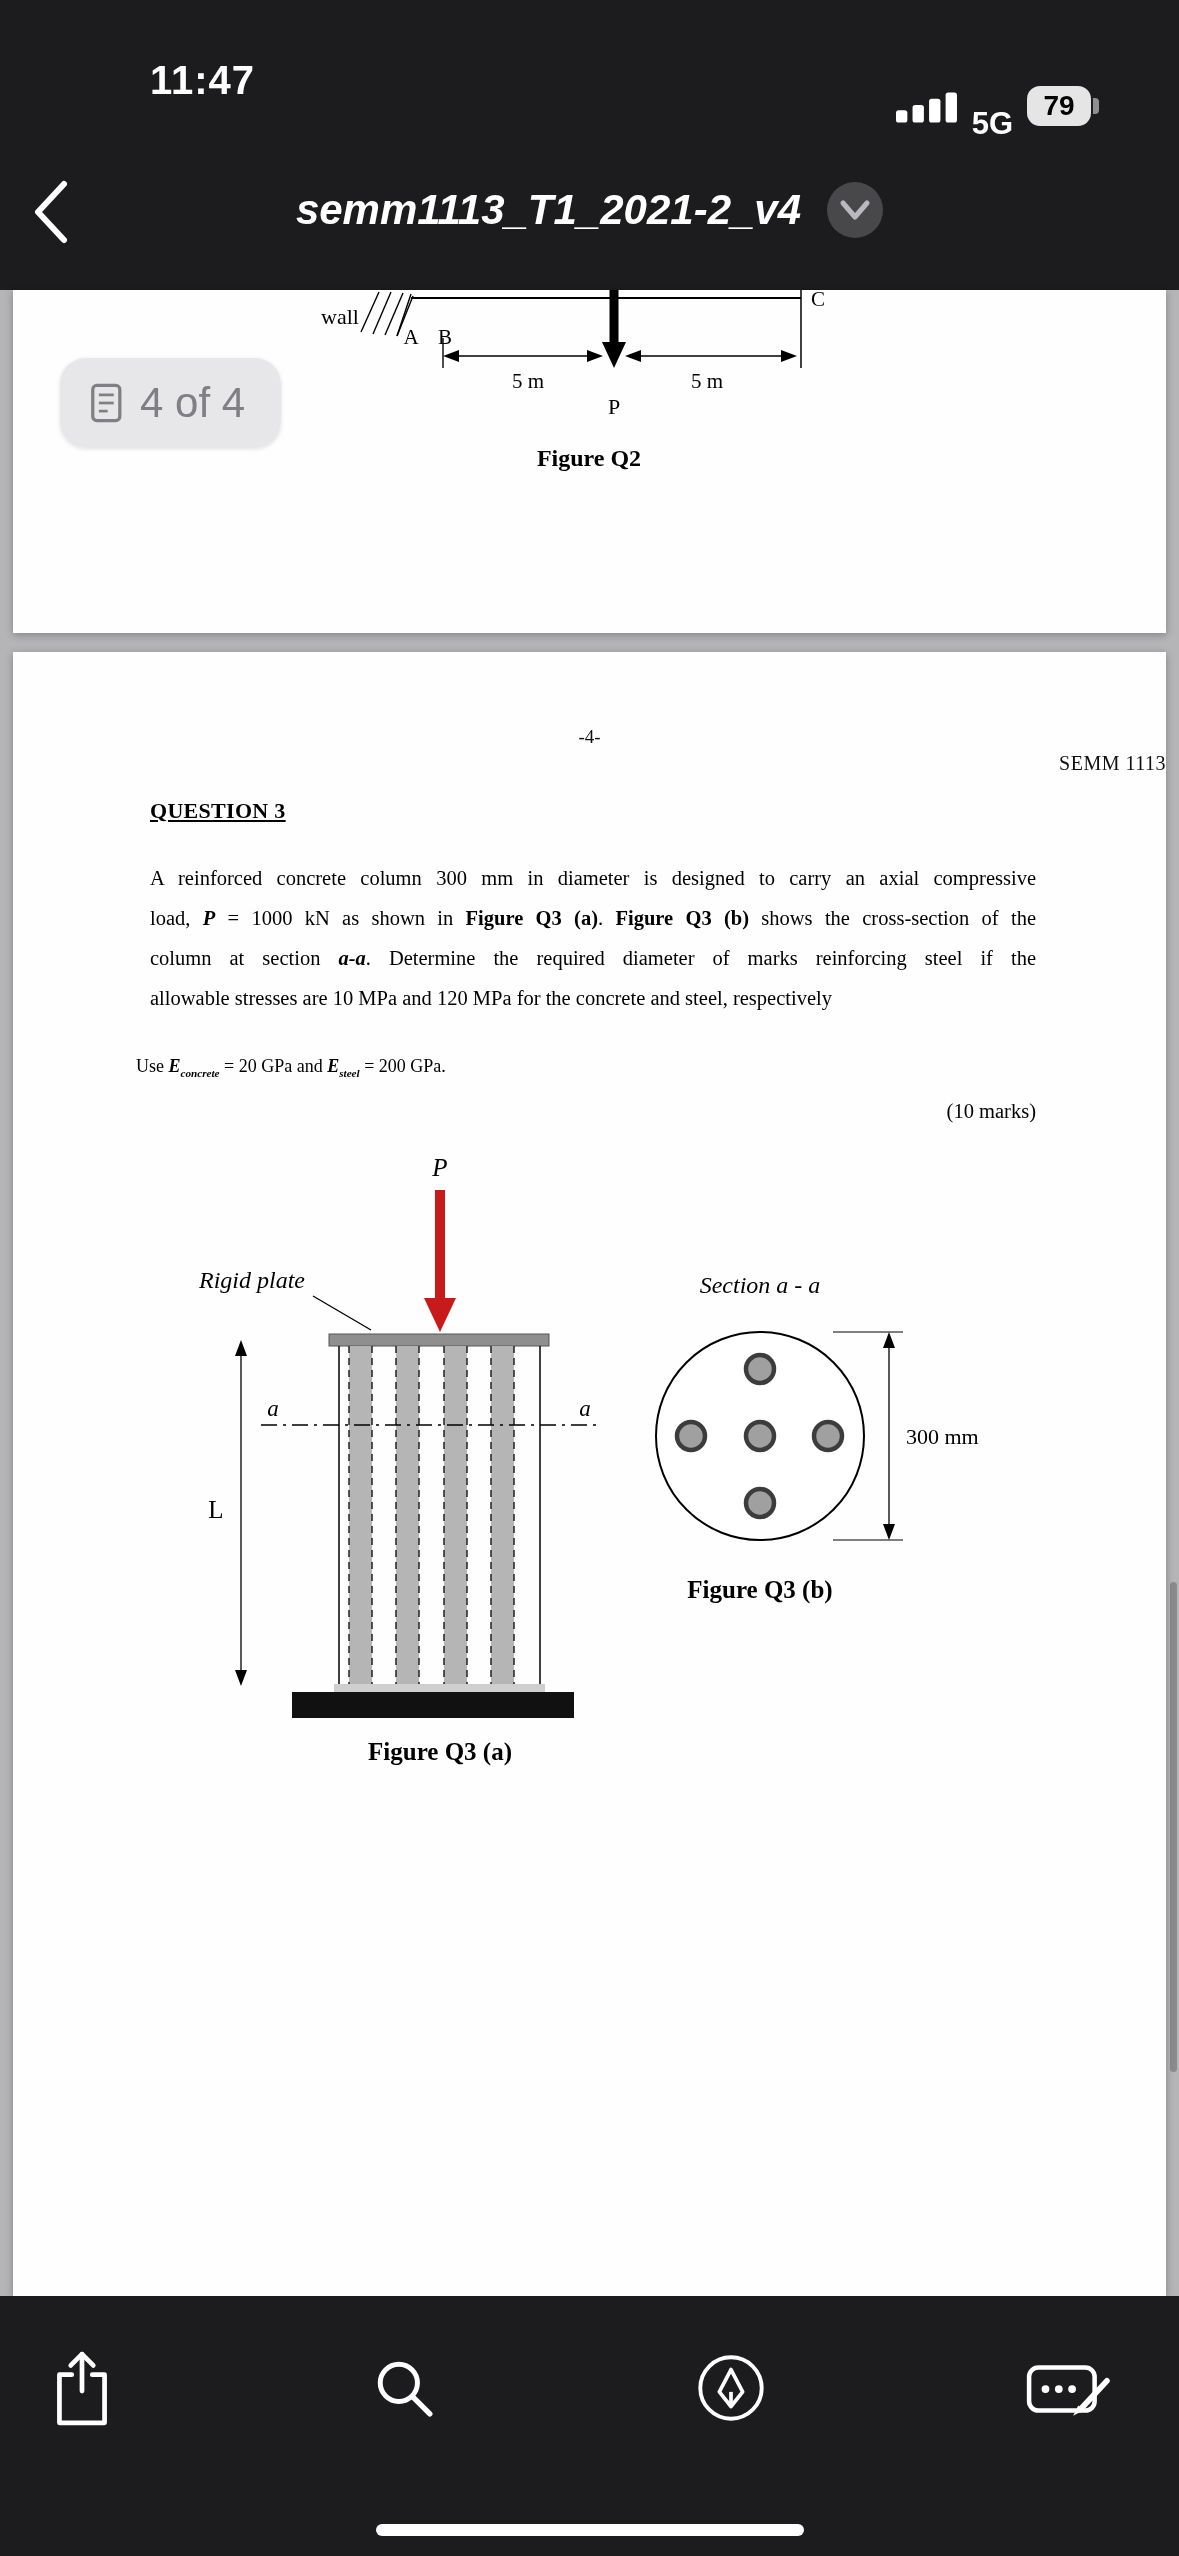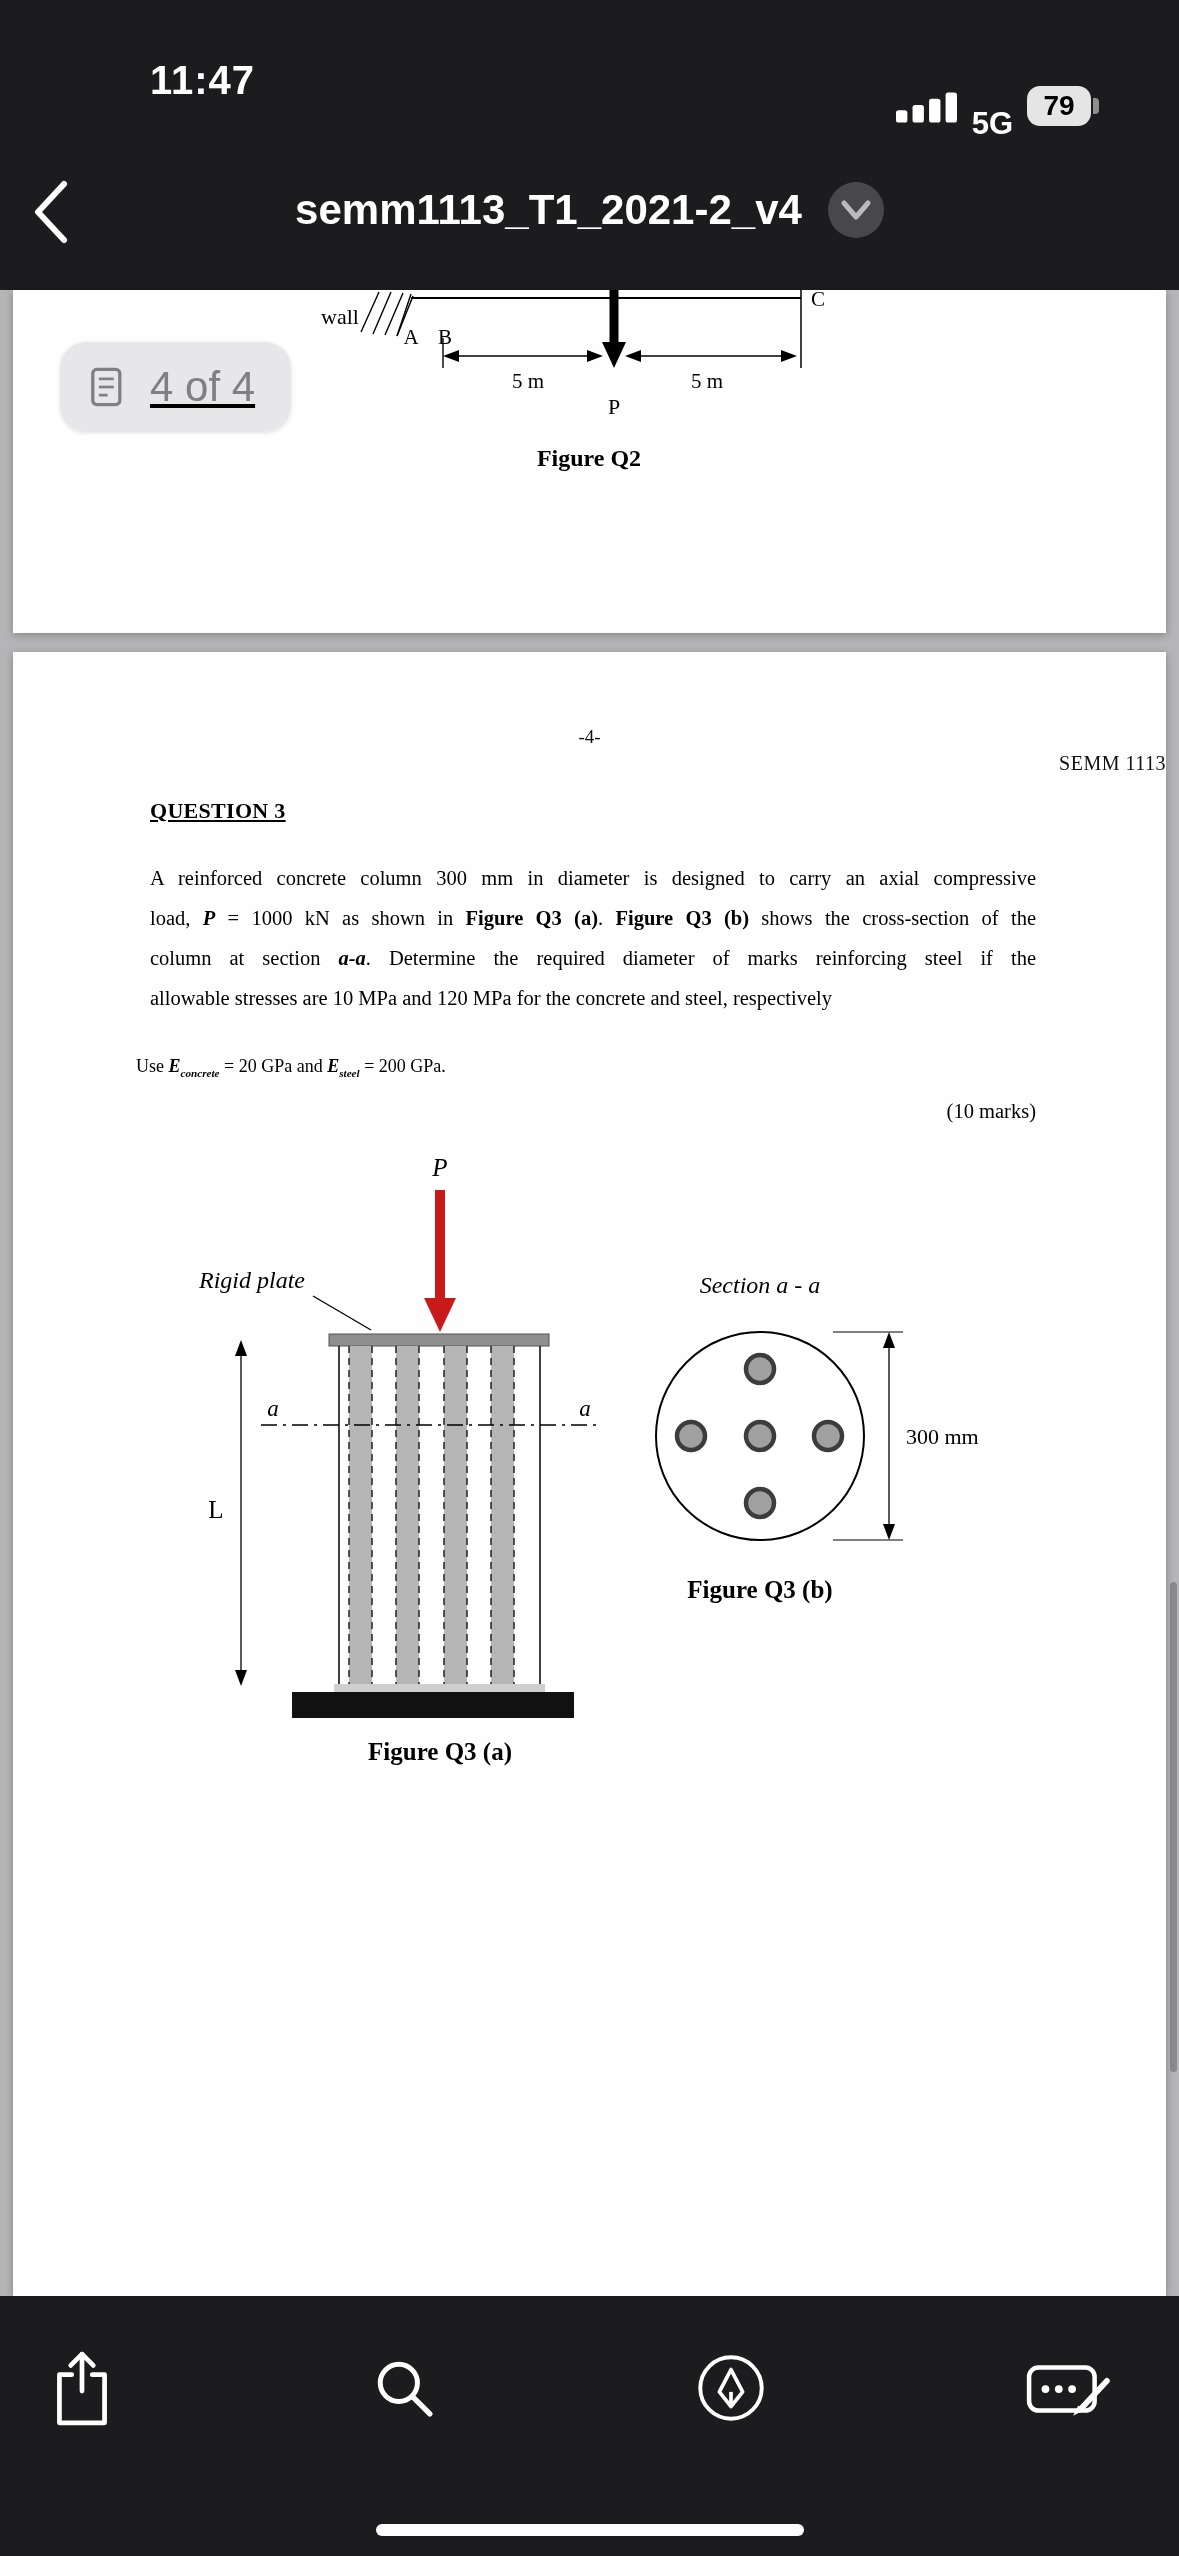--- a/index.html
+++ b/index.html
@@ -10,30 +10,30 @@
   .time{position:absolute;left:150px;top:58px;font-size:40px;font-weight:700;color:#fff;letter-spacing:1px;}
   .status-right{position:absolute;right:80px;top:70px;display:flex;align-items:center;gap:14px;}
   .net{color:#fff;font-size:31px;font-weight:700;margin-top:36px;}
   .battery{display:flex;align-items:center;}
   .battery-body{width:64px;height:40px;border-radius:13px;background:#e5e5e5;color:#000;
                 font-size:28px;font-weight:700;display:flex;align-items:center;justify-content:center;}
   .battery-nub{width:6px;height:16px;background:rgba(255,255,255,.5);border-radius:0 4px 4px 0;margin-left:2px;}
   
   .nav-bar{position:absolute;top:130px;left:0;right:0;height:160px;}
   .back-btn{position:absolute;left:26px;top:46px;width:50px;height:72px;}
-  .nav-center{position:absolute;left:0;right:0;top:0;height:160px;display:flex;align-items:center;justify-content:center;gap:26px;}
+  .nav-center{position:absolute;left:0;right:0;top:0;height:160px;display:flex;align-items:center;justify-content:center;gap:26px;font-style:italic;}
   .nav-title{color:#fff;font-size:42px;font-weight:700;}
   .nav-dd{width:56px;height:56px;border-radius:50%;background:#48484a;display:flex;align-items:center;justify-content:center;}
   
   .doc-area{position:absolute;top:290px;left:0;right:0;height:2006px;background:#b5b5b7;}
   .page{position:absolute;left:13px;width:1153px;background:#fefefe;box-shadow:0 2px 8px rgba(0,0,0,.28);text-decoration:underline;}
   .page1{top:0;height:343px;}
   .page2{top:362px;height:1644px;}
-  .page-pill{position:absolute;left:60px;top:52px;height:90px;padding:0 36px 0 26px;border-radius:26px;
-             background:rgba(230,230,232,.97);display:flex;align-items:center;gap:18px;box-shadow:0 1px 4px rgba(0,0,0,.12);text-decoration:underline;}
+  .page-pill{position:absolute;left:60px;top:68px;height:90px;padding:0 36px 0 26px;border-radius:26px;
+             background:rgba(230,230,232,.97);display:flex;align-items:center;gap:8px;box-shadow:0 1px 4px rgba(0,0,0,.12);}
   .pill-label{font-size:42px;color:#7f7f84;}
   .scroll-indicator{position:absolute;right:2px;top:1292px;width:7px;height:490px;border-radius:4px;background:rgba(60,60,67,.35);}
   
   .serif, .serif *{font-family:"Liberation Serif",serif;}
   .pg-num{position:absolute;top:74px;left:0;width:100%;text-align:center;font-size:19px;color:#111;}
   .pg-header{position:absolute;top:100px;left:0;width:100%;text-align:right;font-size:20px;color:#111;letter-spacing:.5px;}
   .q-title{position:absolute;top:146px;left:137px;font-size:22px;font-weight:700;text-decoration:underline;color:#000;letter-spacing:.3px;}
   .para{position:absolute;top:206px;left:137px;width:886px;font-size:20.5px;color:#000;}
   .pline{text-align:justify;text-align-last:justify;line-height:40px;height:40px;overflow:hidden;}
   .pline.no-just{text-align-last:auto;}

